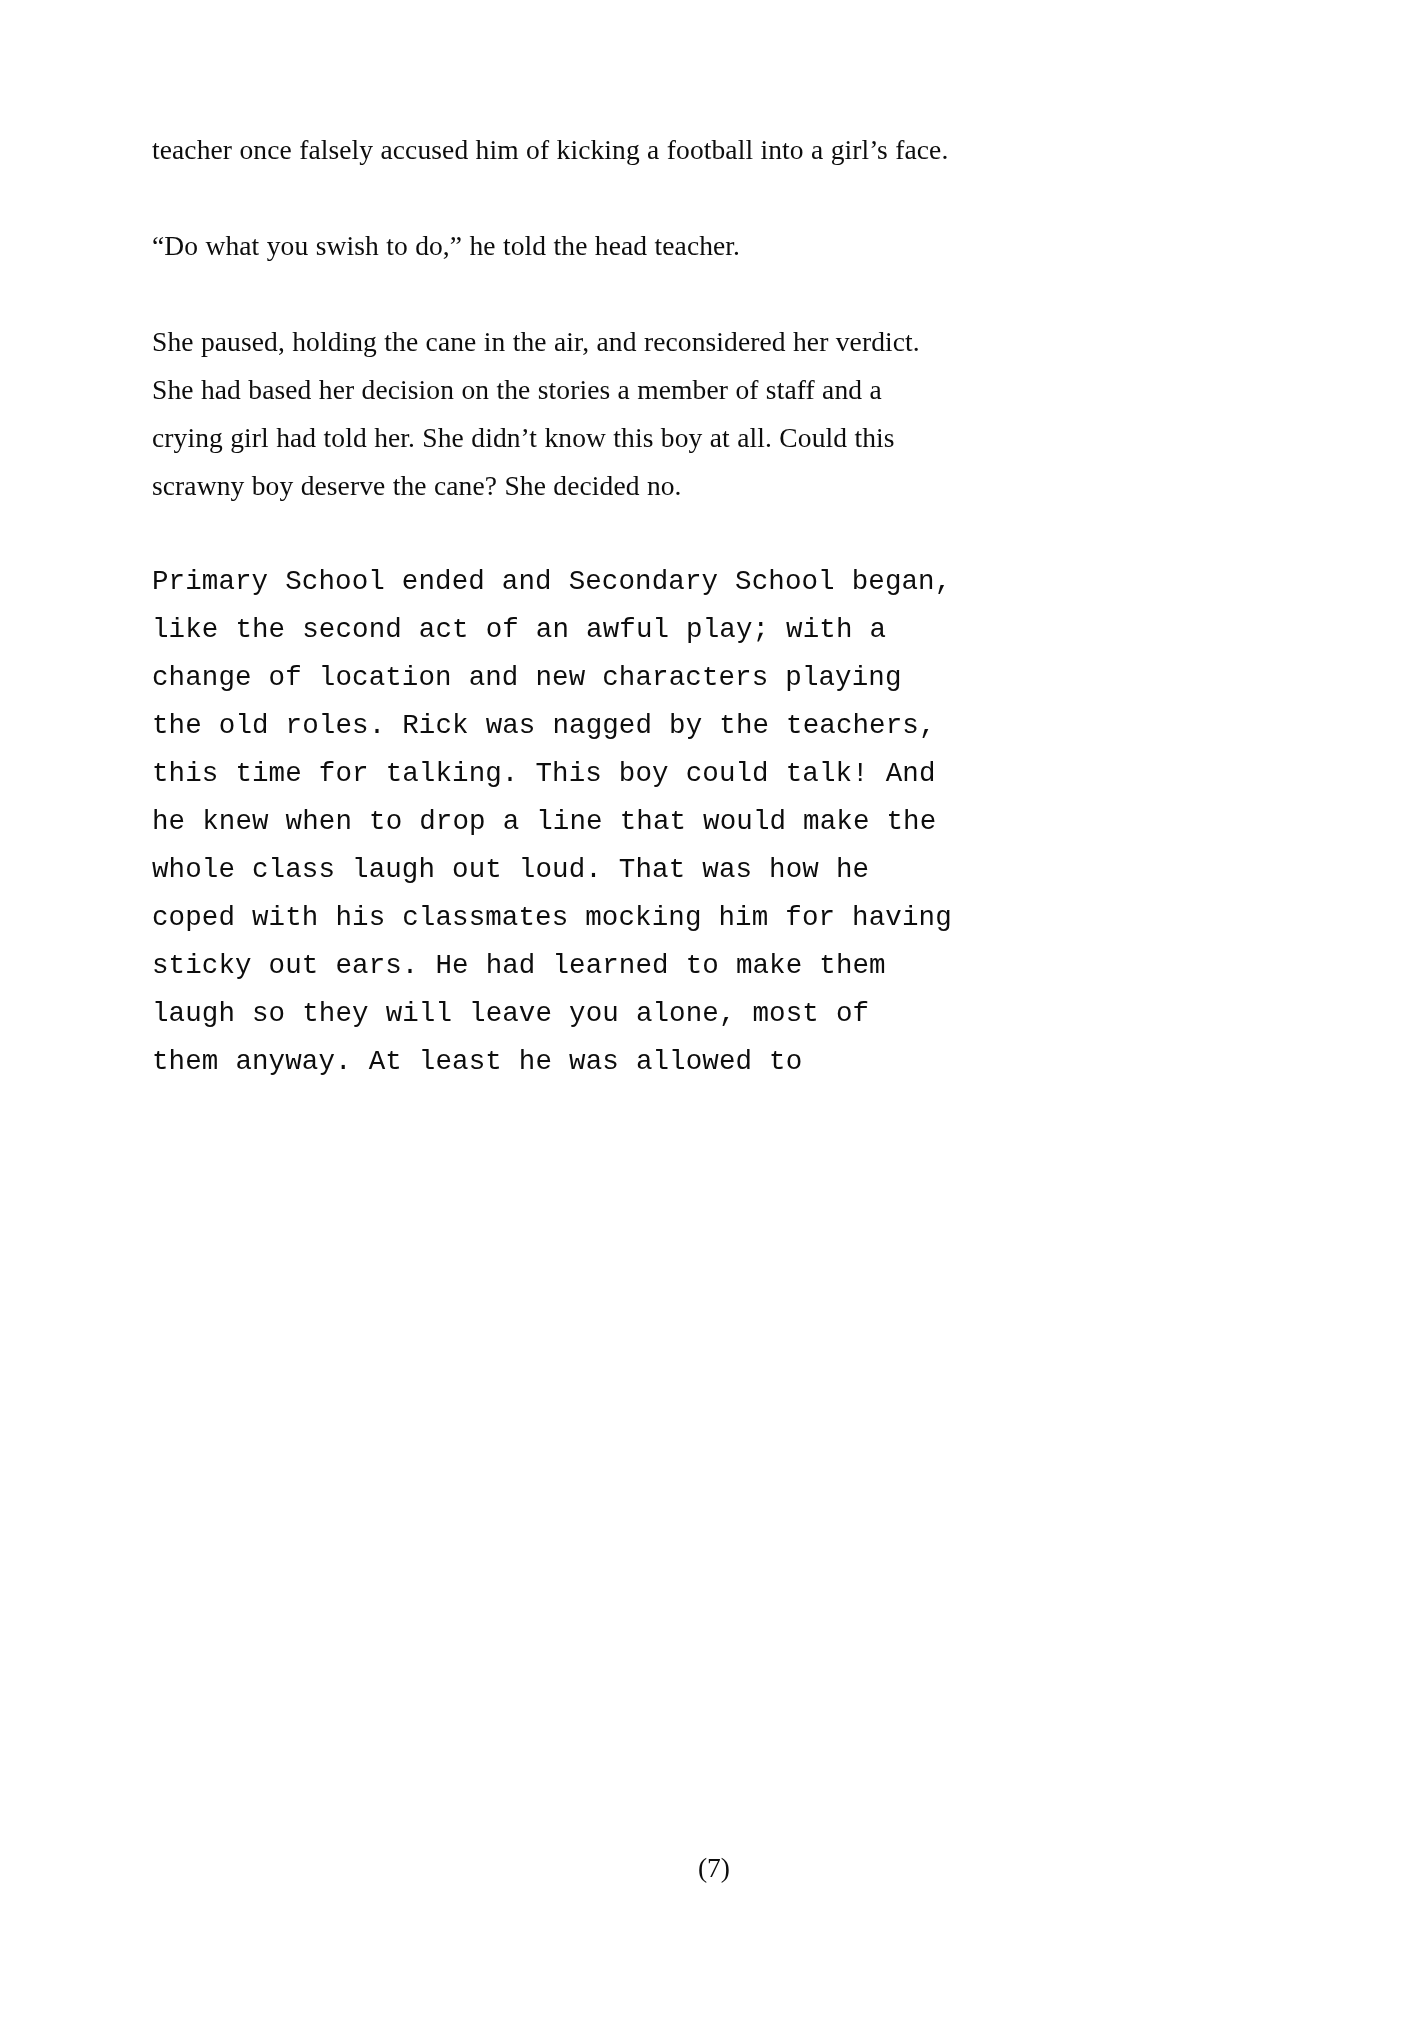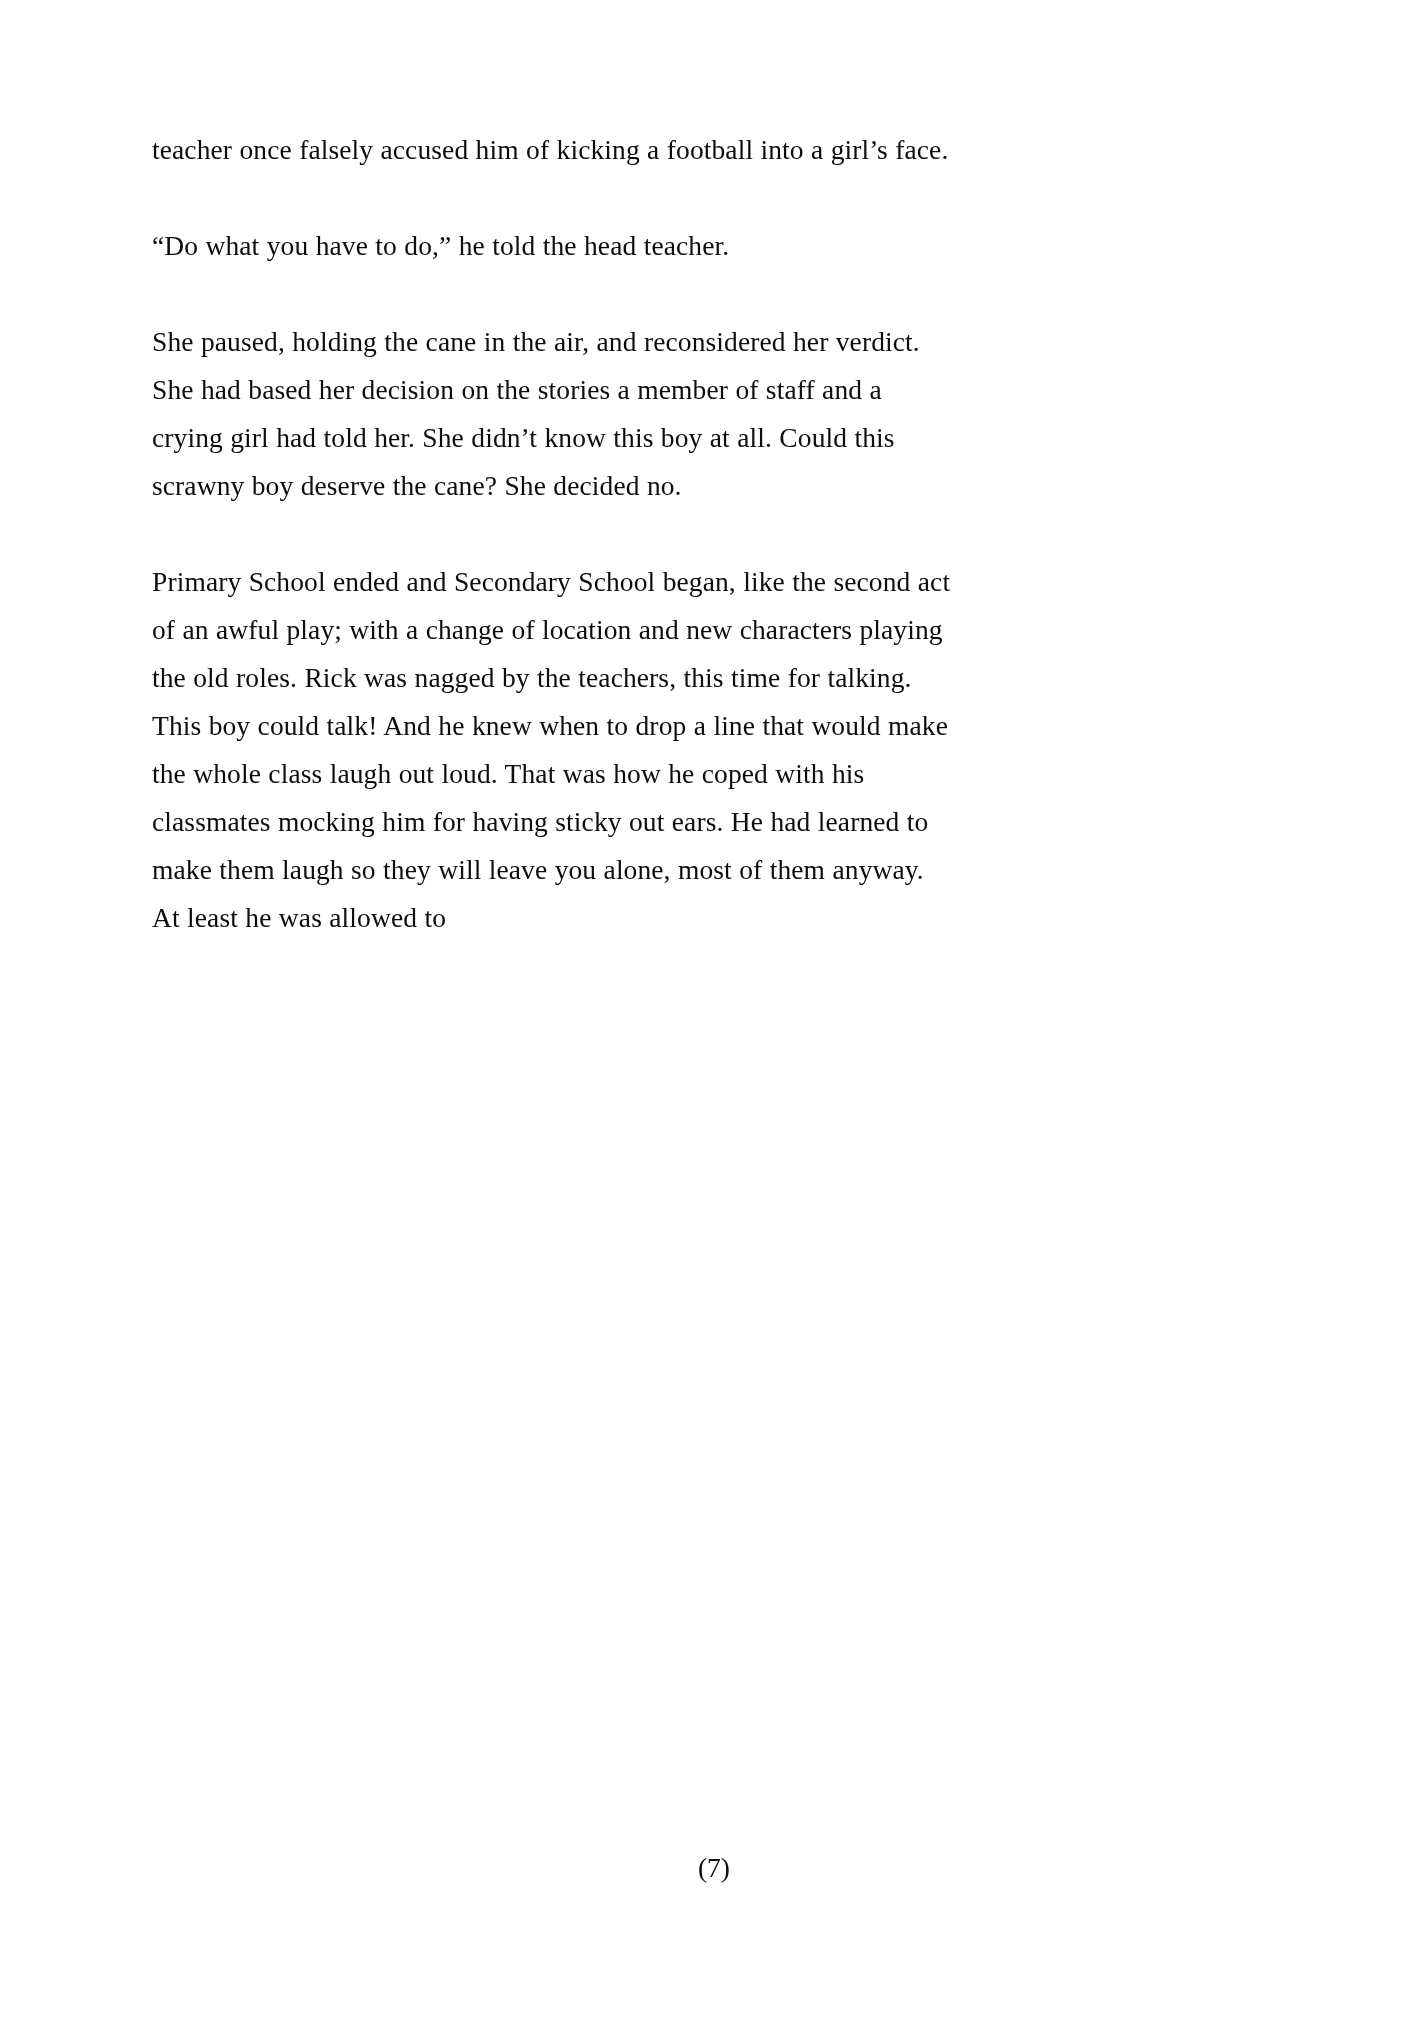--- a/index.html
+++ b/index.html
@@ -27,40 +27,41 @@
     line-height: 48px;
     color: #0d0d0d;
     margin: 0 0 48px 0;
     text-align: left;
     letter-spacing: 0.1px;
     word-spacing: 0.4px;
     -webkit-font-smoothing: antialiased;
   }
   .para:last-child {
     margin-bottom: 0;
+    font-family: Liberation Mono, monospace;
   }
   .page-number {
     position: absolute;
     left: 0;
     right: 0;
     top: 1848px;
     text-align: center;
     font-family: "Liberation Serif", "DejaVu Serif", serif;
     font-size: 27.5px;
     line-height: 40px;
     color: #0d0d0d;
   }
 </style>
 </head>
 <body>
 
 <div class="page">
 
   <div class="text-column">
     <p class="para">teacher once falsely accused him of kicking a football into a girl’s face.</p>
-    <p class="para">“Do what you have to do,” he told the head teacher.</p>
+    <p class="para">“Do what you swish to do,” he told the head teacher.</p>
     <p class="para">She paused, holding the cane in the air, and reconsidered her verdict. She had based her decision on the stories a member of staff and a crying girl had told her. She didn’t know this boy at all. Could this scrawny boy deserve the cane? She decided no.</p>
     <p class="para">Primary School ended and Secondary School began, like the second act of an awful play; with a change of location and new characters playing the old roles. Rick was nagged by the teachers, this time for talking. This boy could talk! And he knew when to drop a line that would make the whole class laugh out loud. That was how he coped with his classmates mocking him for having sticky out ears. He had learned to make them laugh so they will leave you alone, most of them anyway. At least he was allowed to</p>
   </div>
 
   <div class="page-number">(7)</div>
 
 </div>
 
 </body></html>

